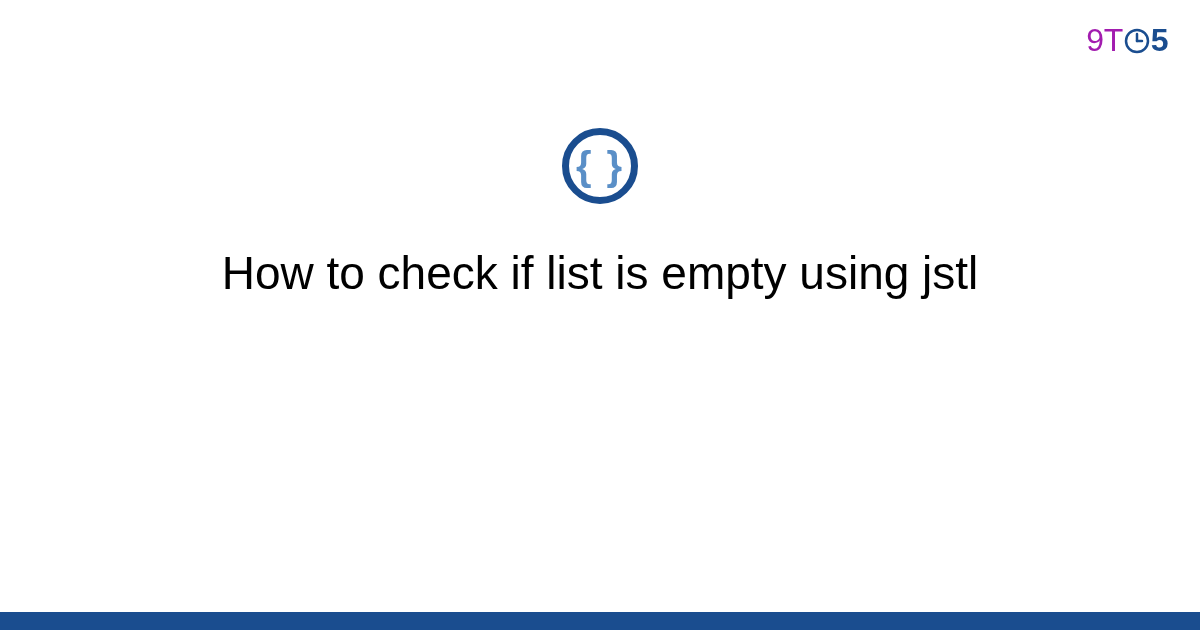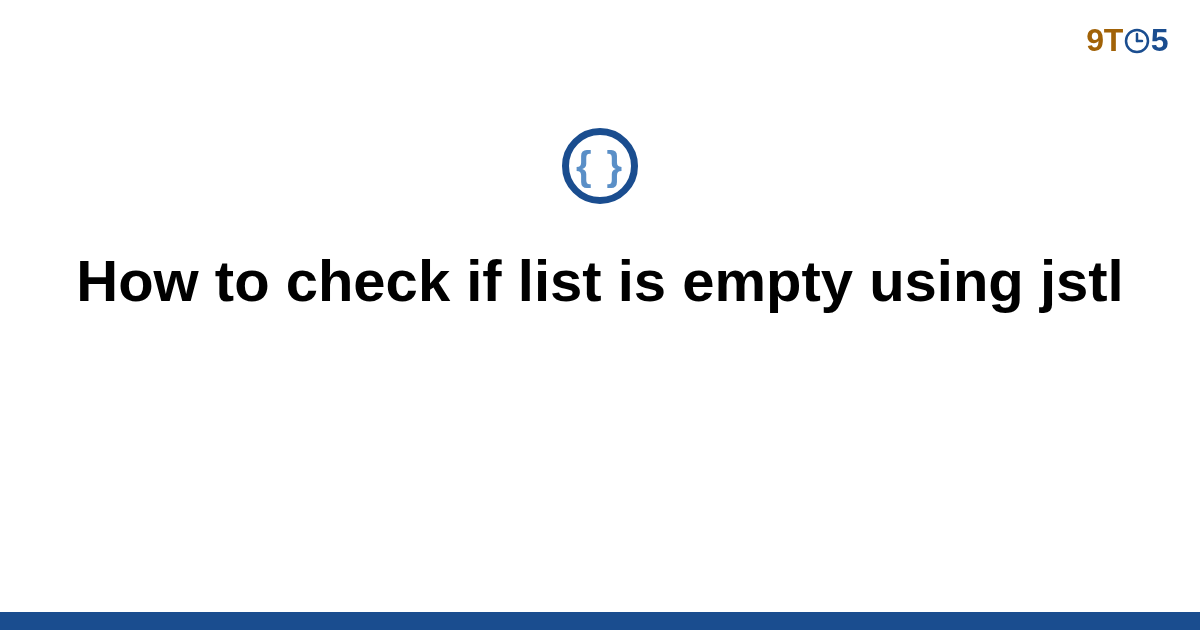--- a/index.html
+++ b/index.html
@@ -19,22 +19,22 @@
       position: absolute;
       top: 22px;
       right: 32px;
       font-size: 32px;
       font-weight: 600;
       letter-spacing: -0.5px;
       display: flex;
       align-items: center;
     }
     .logo-9t {
-      color: #a16207;
-      font-weight: 700;
+      color: #a21caf;
+      font-weight: 400;
       margin-left: 28px;
     }
     .logo-clock {
       display: inline-flex;
       align-items: center;
       justify-content: center;
       margin: 0 1px;
     }
     .logo-5 {
       color: #1a4d8f;
@@ -65,22 +65,22 @@
       margin-bottom: 42px;
     }
     .braces {
       color: #5a8fc7;
       font-size: 40px;
       font-weight: 700;
       letter-spacing: 2px;
       font-family: Arial, sans-serif;
     }
     .title {
-      font-size: 58px;
-      font-weight: 700;
+      font-size: 46px;
+      font-weight: 400;
       color: #000000;
       text-align: center;
       line-height: 1.2;
       max-width: 1080px;
     }
     .footer-bar {
       position: absolute;
       bottom: 0;
       left: 0;
       right: 0;

